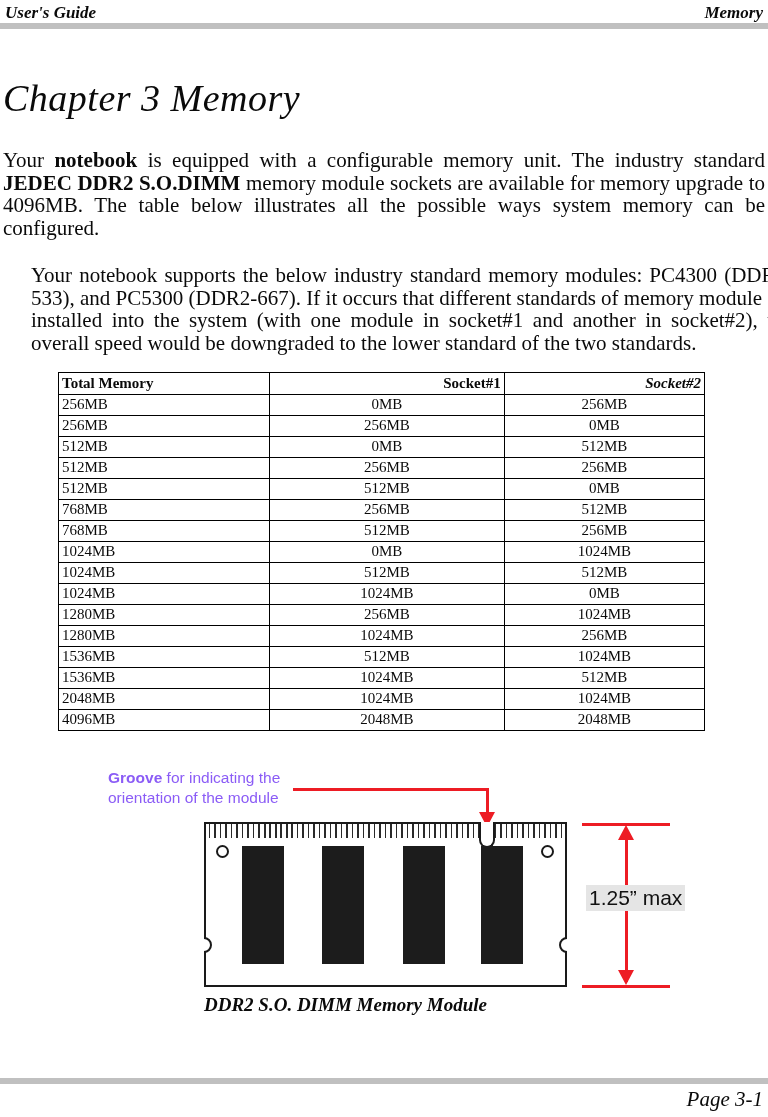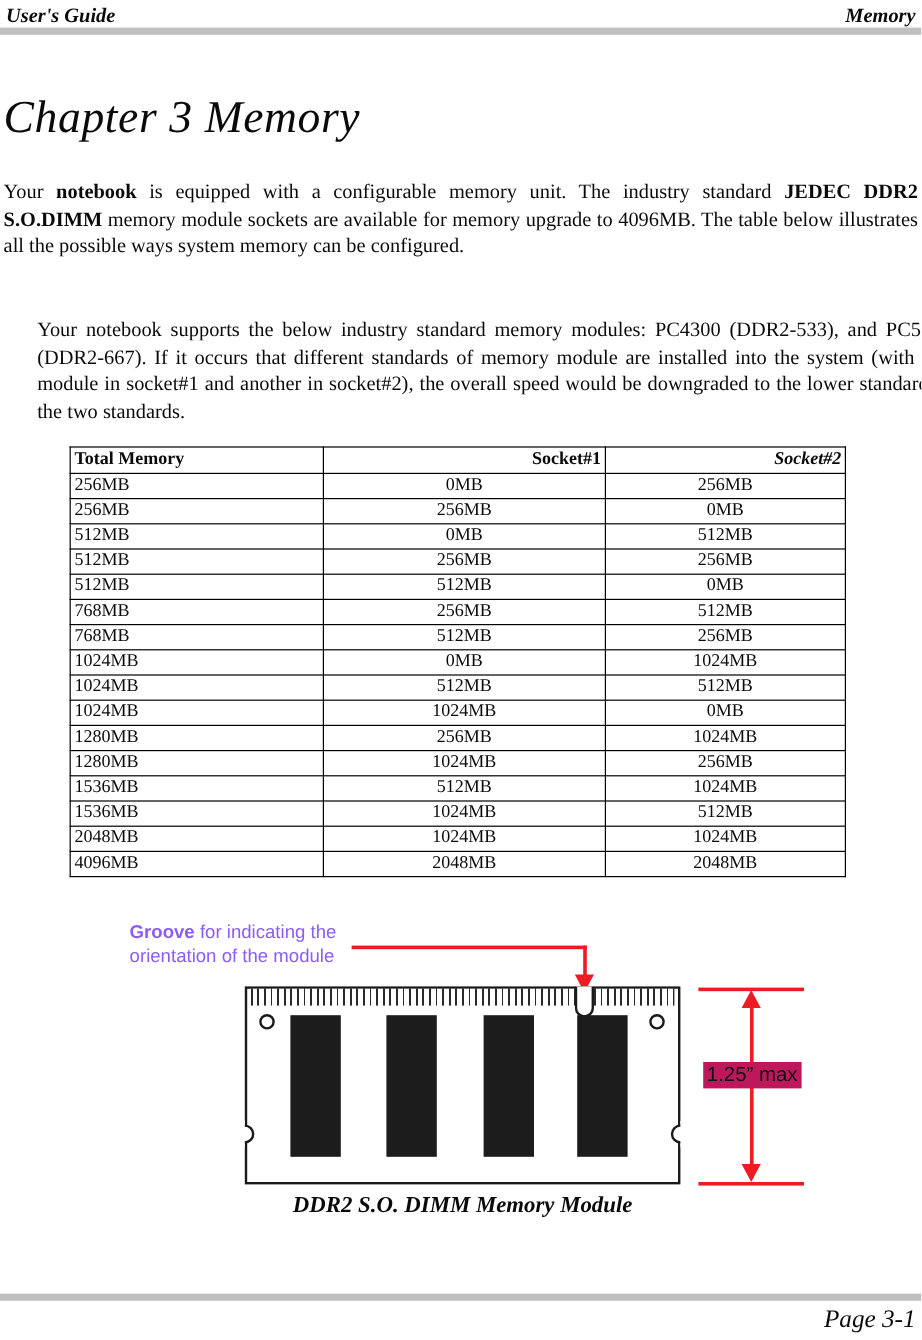--- a/index.html
+++ b/index.html
@@ -16,21 +16,21 @@
     font-family:"Liberation Serif", serif;
     color:var(--ink);
     overflow:hidden;
   }
   
   .hdr-left{position:absolute;top:3px;left:5px;font-size:17px;font-weight:bold;font-style:italic;}
   .hdr-right{position:absolute;top:3px;right:5px;font-size:17px;font-weight:bold;font-style:italic;}
   .hdr-rule{position:absolute;top:23px;left:0;width:768px;height:6px;background:var(--bar);}
   
   .title{position:absolute;top:76px;left:3px;font-size:38px;font-style:italic;font-weight:normal;letter-spacing:.5px;}
-  .para{position:absolute;left:3px;width:762px;font-size:17px;line-height:22.7px;text-align:justify;}
+  .para{position:absolute;left:3px;width:762px;font-size:21px;line-height:22.7px;text-align:justify;}
   .p1{top:149px;}
   .p2{top:264px;margin-left:28px;}
   
   table.mem{
     position:absolute;top:372px;left:58px;
     border-collapse:collapse;
     width:647px;
     font-size:15px;
   }
   table.mem th, table.mem td{
@@ -68,22 +68,22 @@
   .notch{position:absolute;width:16px;height:16px;border:2px solid #1a1a1a;border-radius:50%;background:#fff;top:113px;}
   .notch.n-left{left:-10px;} .notch.n-right{right:-10px;}
   .notch-eraser{position:absolute;width:11px;height:22px;background:#fff;top:110px;}
   .notch-eraser.e-left{left:-13px;} .notch-eraser.e-right{right:-13px;}
   
   .ext-top{position:absolute;left:582px;top:68px;width:88px;height:3px;background:var(--red);}
   .ext-bottom{position:absolute;left:582px;top:230px;width:88px;height:3px;background:var(--red);}
   .dim-v{position:absolute;left:625px;top:75px;width:3px;height:152px;background:var(--red);}
   .dim-up{left:618px;top:70px;}
   .dim-down{left:618px;top:215px;}
-  .dim-label{position:absolute;left:586px;top:130px;background:#be185d;padding:1px 3px;font-size:17px;color:#111;}
-  .caption{position:absolute;left:204px;top:239px;width:363px;text-align:center;
+  .dim-label{position:absolute;left:586px;top:130px;background:#e5e5e5;padding:1px 3px;font-size:21px;color:#111;}
+  .caption{position:absolute;left:204px;top:239px;width:363px;
     font-family:"Liberation Serif", serif;font-size:19px;font-weight:bold;font-style:italic;}
   
   .ftr-rule{position:absolute;top:1078px;left:0;width:768px;height:6px;background:var(--bar);}
   .ftr-page{position:absolute;top:1087px;right:5px;font-size:21px;font-style:italic;}
 </style>
 </head>
 <body>
 
 <div class="page">
 

